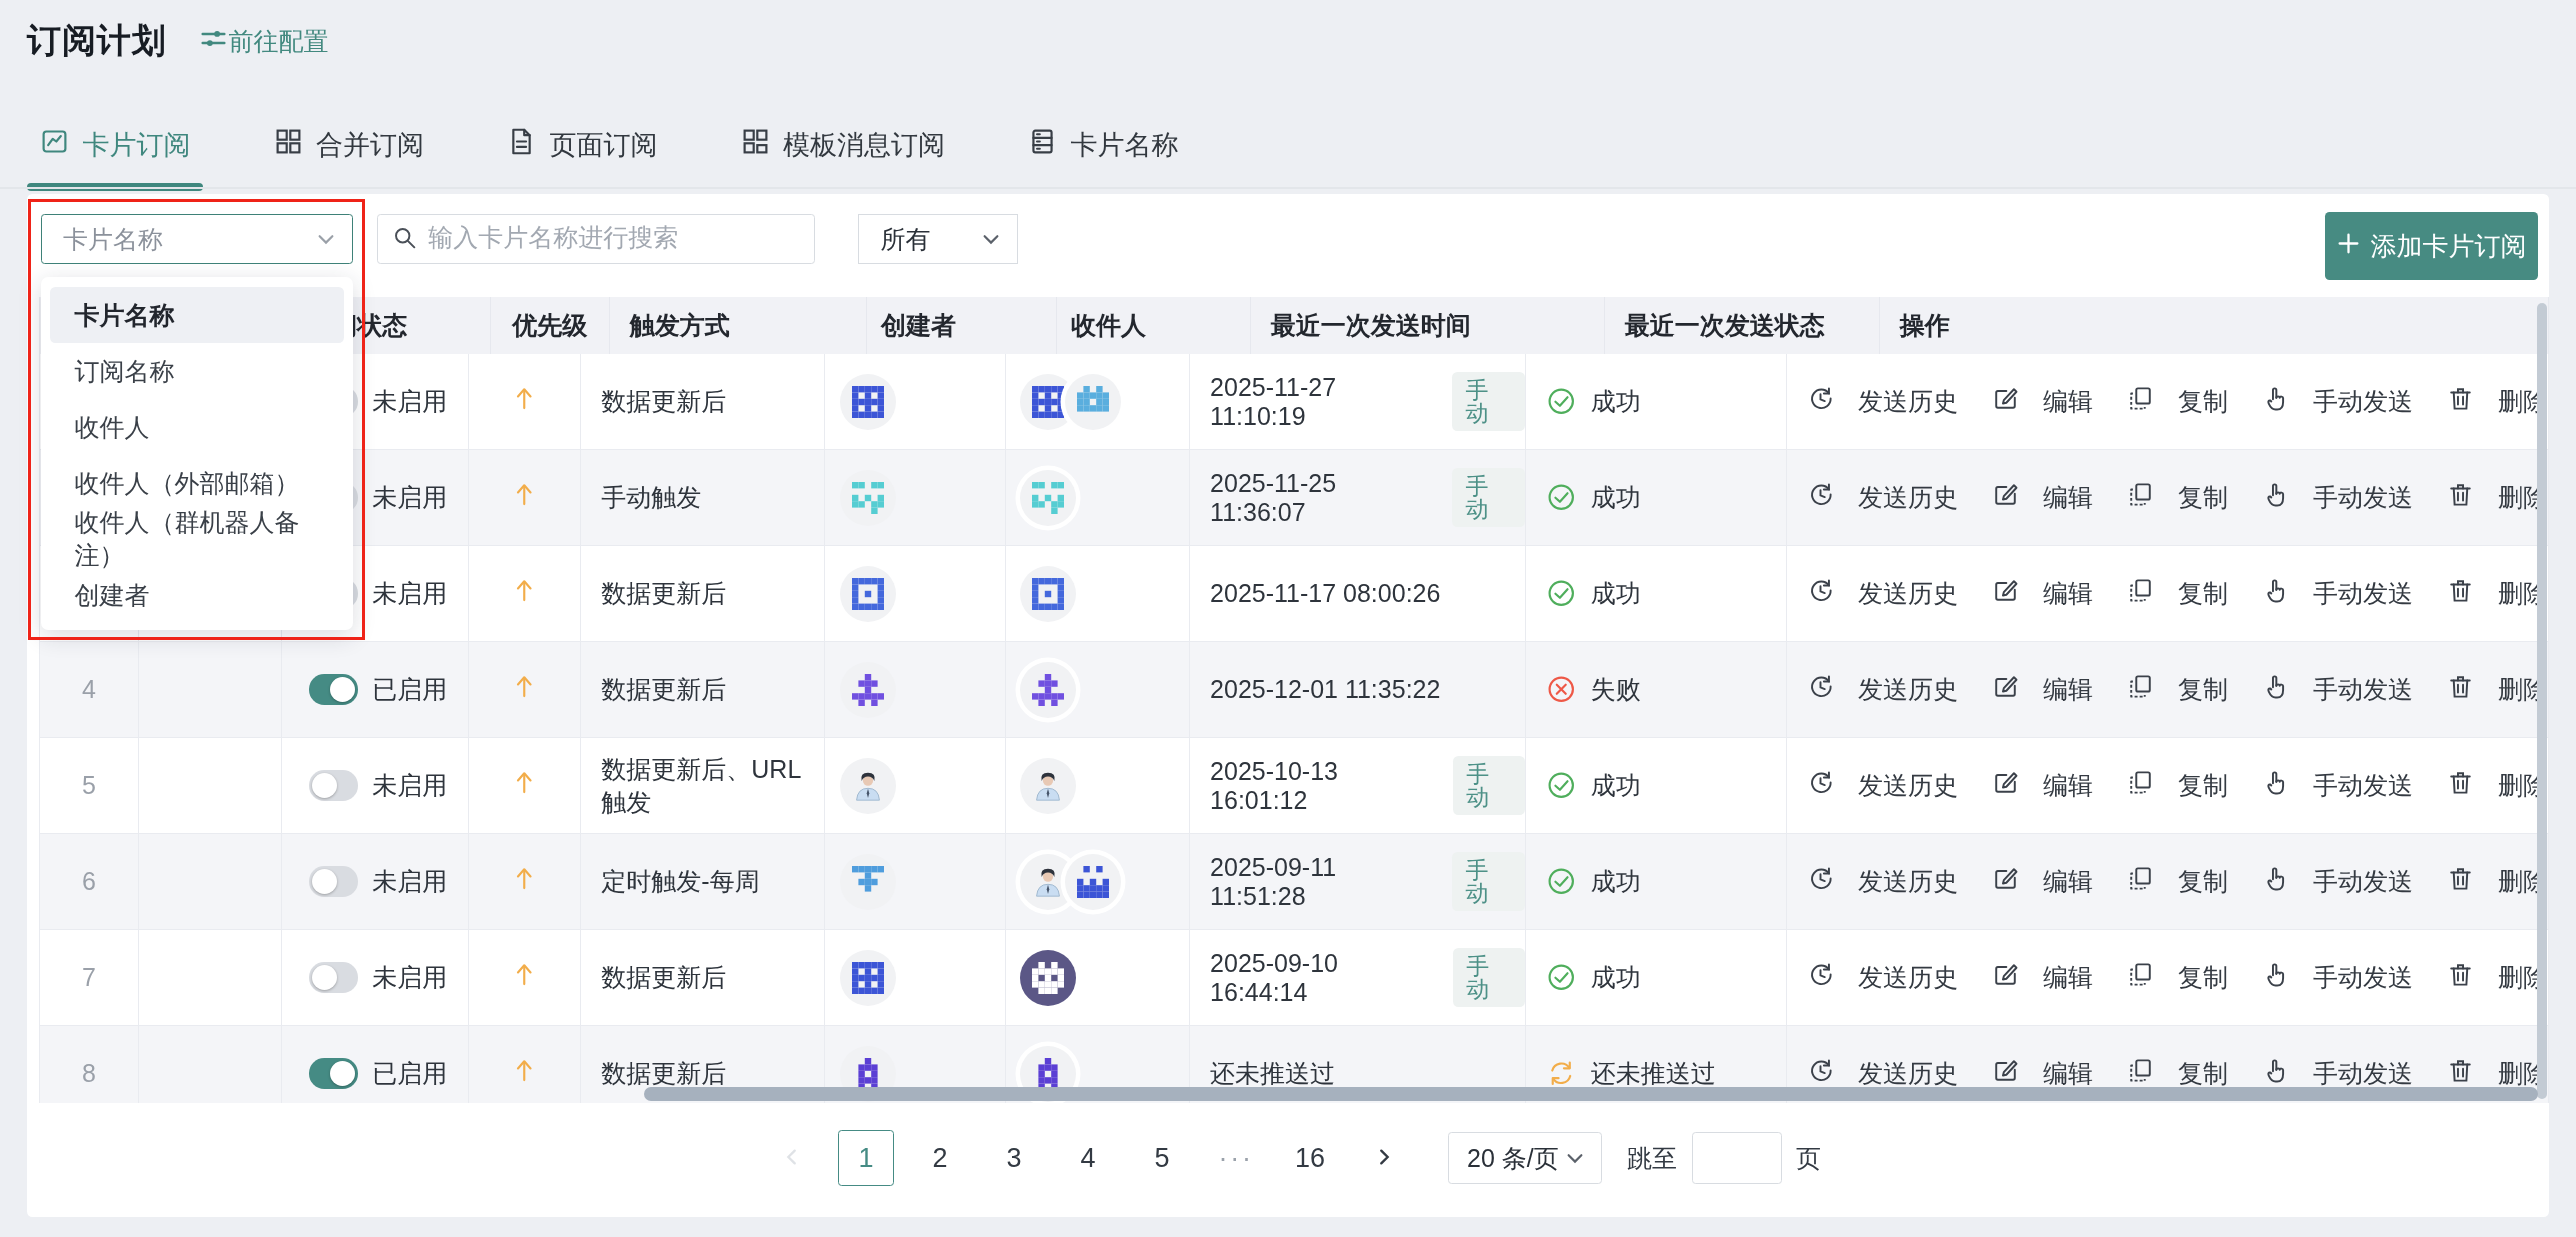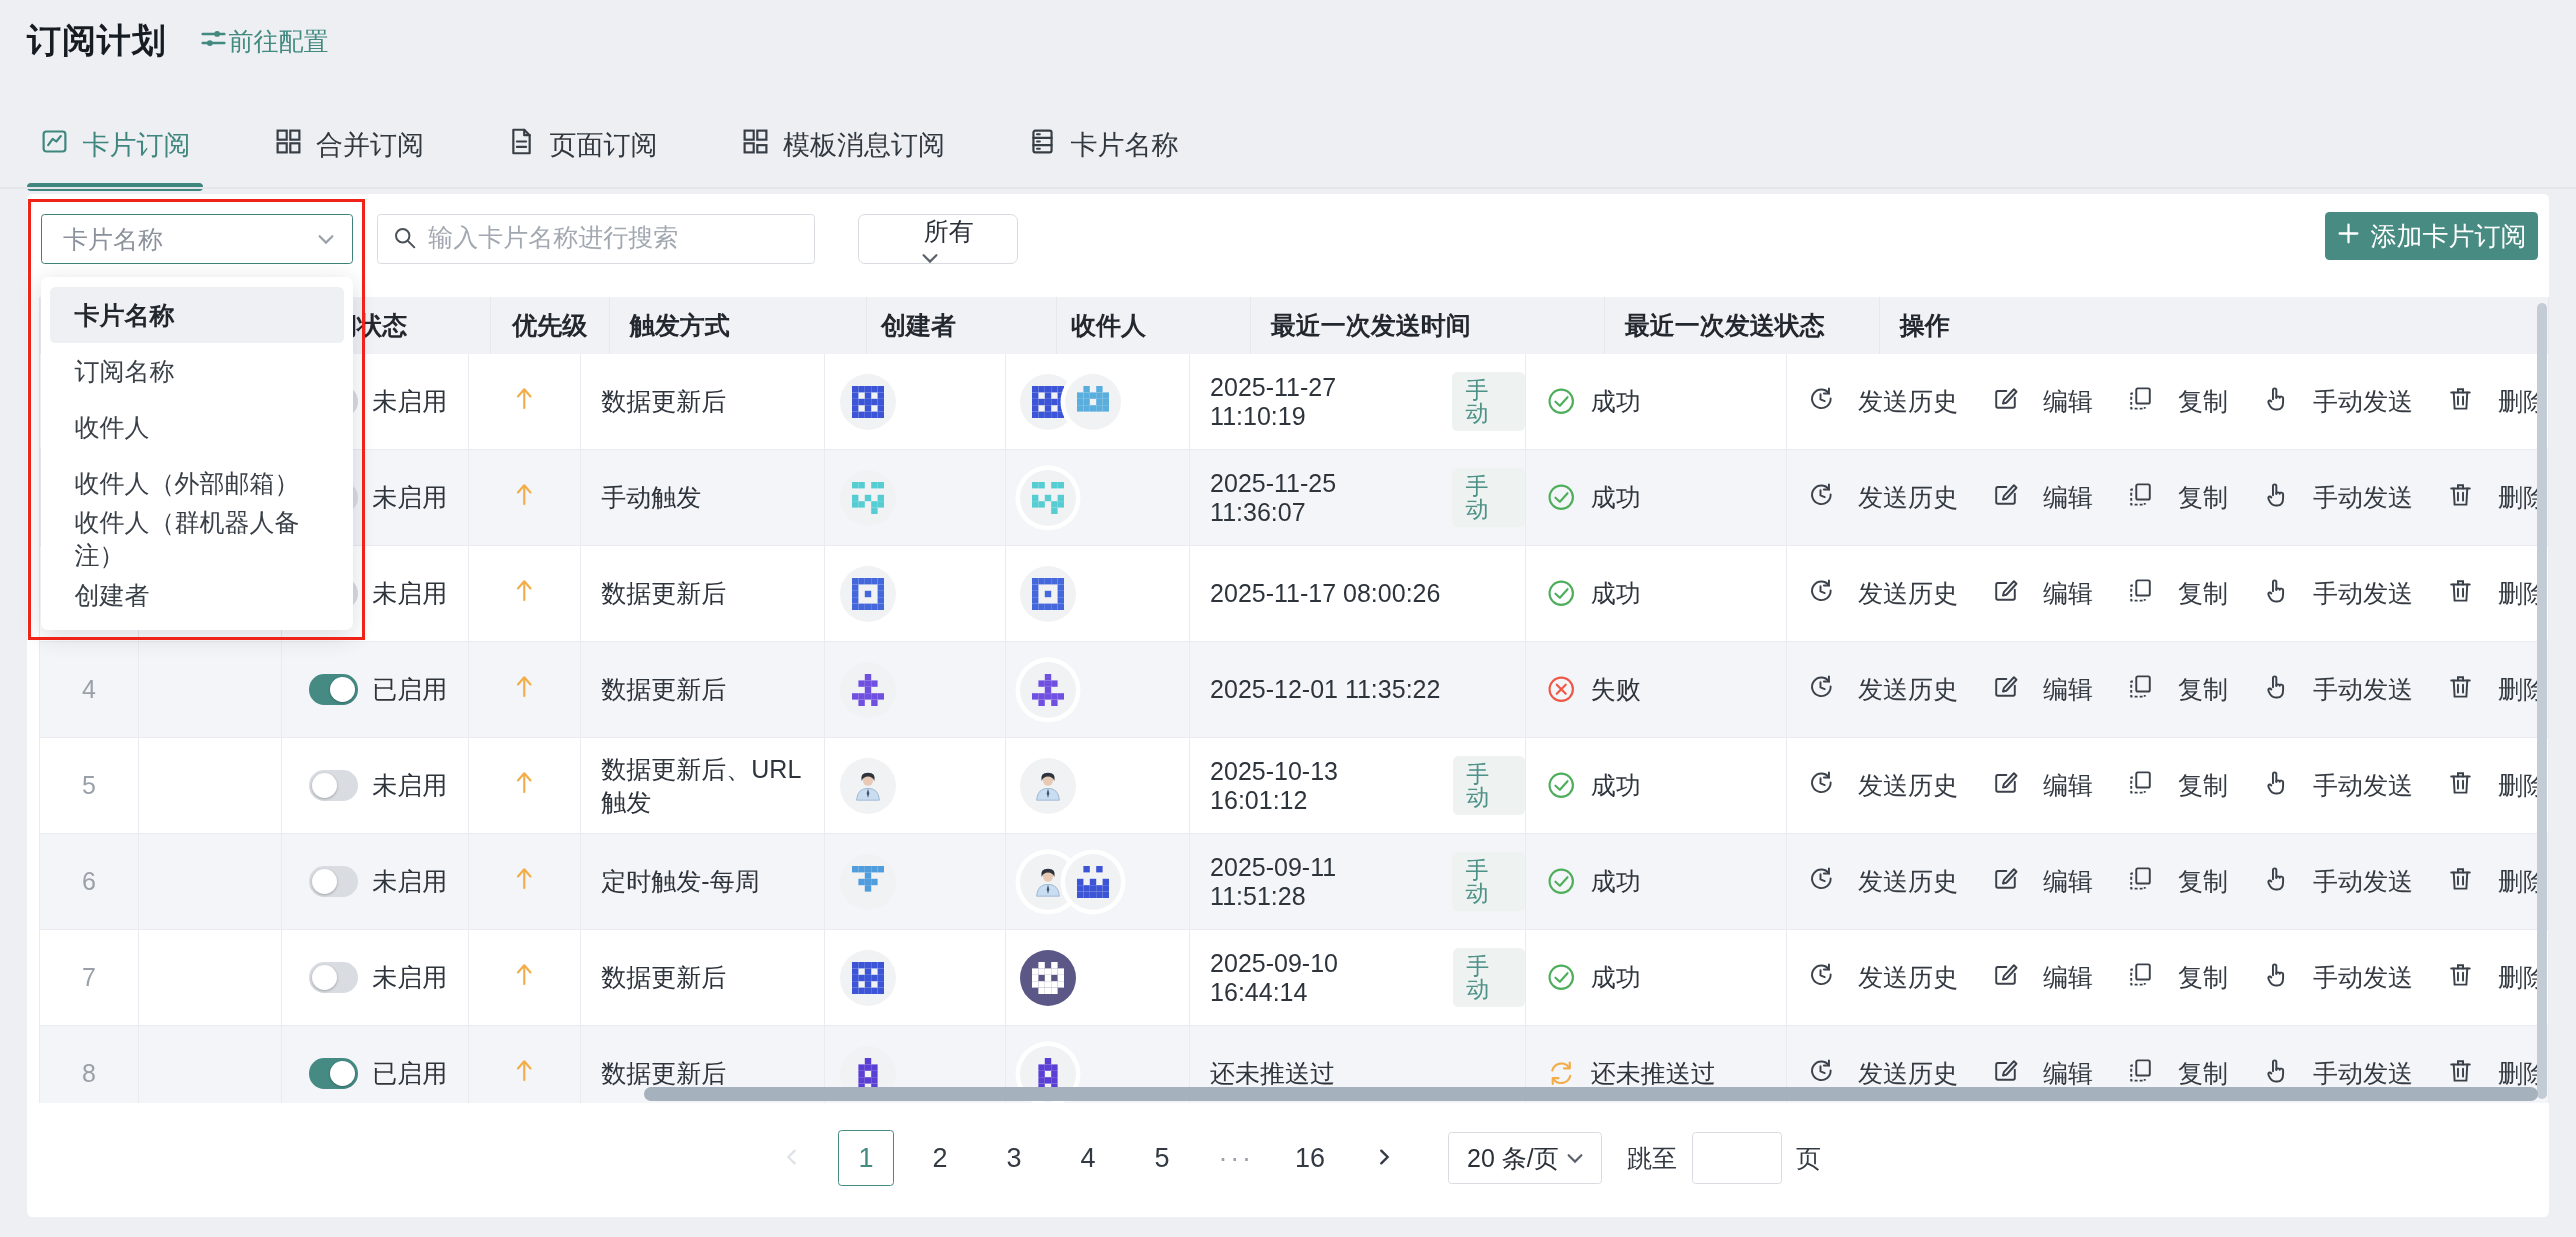--- a/index.html
+++ b/index.html
@@ -28,24 +28,24 @@
   .field-select { position:absolute; left:13.5px; top:20px; width:312px; height:50px; background:#fff;
     border:1.8px solid #3e8178; border-radius:3.6px; display:flex; align-items:center; z-index:65; }
   .field-select .val { padding-left:21.5px; font-size:25px; color:#8b919b; flex:1; }
   .chev { width:20px; height:20px; margin-right:16px; flex:none; }
   .search-box { position:absolute; left:350px; top:20px; width:438px; height:50px; border:0.9px solid #d8dce1; border-radius:3.6px;
     display:flex; align-items:center; background:#fff;font-family:Liberation Mono, monospace; }
   .search-box svg { width:25px; height:25px; margin-left:14.4px; flex:none; }
   .search-input { border:none; outline:none; flex:1; height:100%; font-size:25px; padding-left:10.8px; color:#2e343c;
     font-family:inherit; background:transparent; }
   .search-input::placeholder { color:#a2a8b1; }
-  .scope-select { position:absolute; left:831px; top:20px; width:160px; height:50px; border:0.9px solid #d8dce1; border-radius:7px;
-    display:flex; align-items:center; background:#fff;flex-direction:column; }
+  .scope-select { position:absolute; left:831px; top:20px; width:160px; height:50px; border:0.9px solid #d8dce1; border-radius:0;
+    display:flex; align-items:center; background:#fff; }
   .scope-select .val { padding-left:21.5px; font-size:25px; color:#2a3038; flex:1; }
-  .add-btn { position:absolute; right:10.8px; top:18px; width:213px; height:48px; background:#478b82; border-radius:4.5px;
+  .add-btn { position:absolute; right:10.8px; top:18px; width:213px; height:68px; background:#478b82; border-radius:4.5px;
     display:flex; align-items:center; justify-content:center; gap:10.8px; color:#fff; font-size:26px; cursor:pointer; }
   .add-btn svg { width:23px; height:23px; }
 
   
   .annotation { position:absolute; left:0.9px; top:5.4px; width:337px; height:441px; border:3.6px solid #ef2318; z-index:70; pointer-events:none; }
 
   
   .panel { position:absolute; left:13.5px; top:83px; width:312px; height:353px; background:#fff; border-radius:7.2px;
     box-shadow:0 5.4px 23px rgba(30,40,60,.16); z-index:60; padding:10px 0; }
   .opt { height:56px; display:flex; align-items:center; font-size:25px; color:#3a4048; padding-left:25px; margin:0 9px; border-radius:5.4px; cursor:pointer; }

